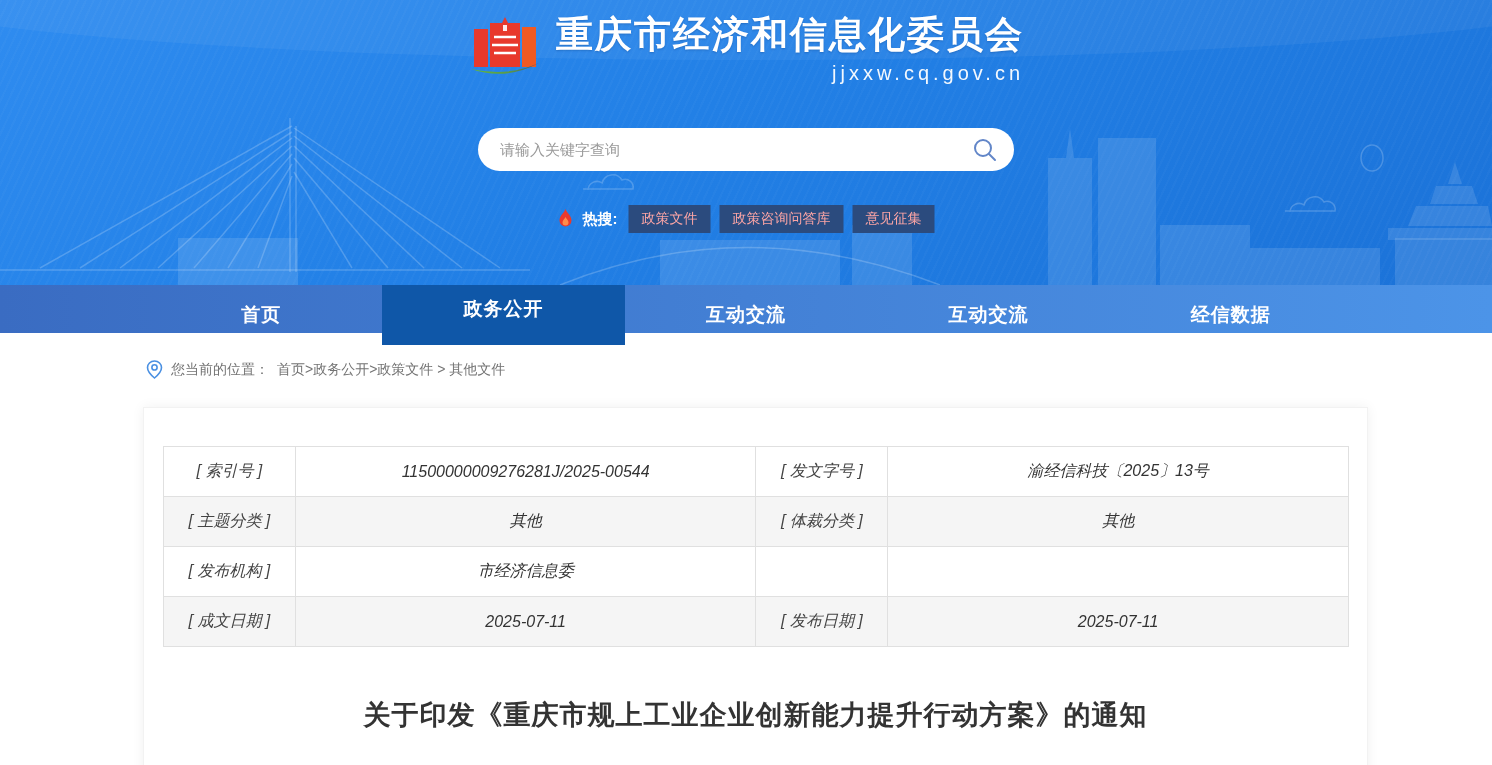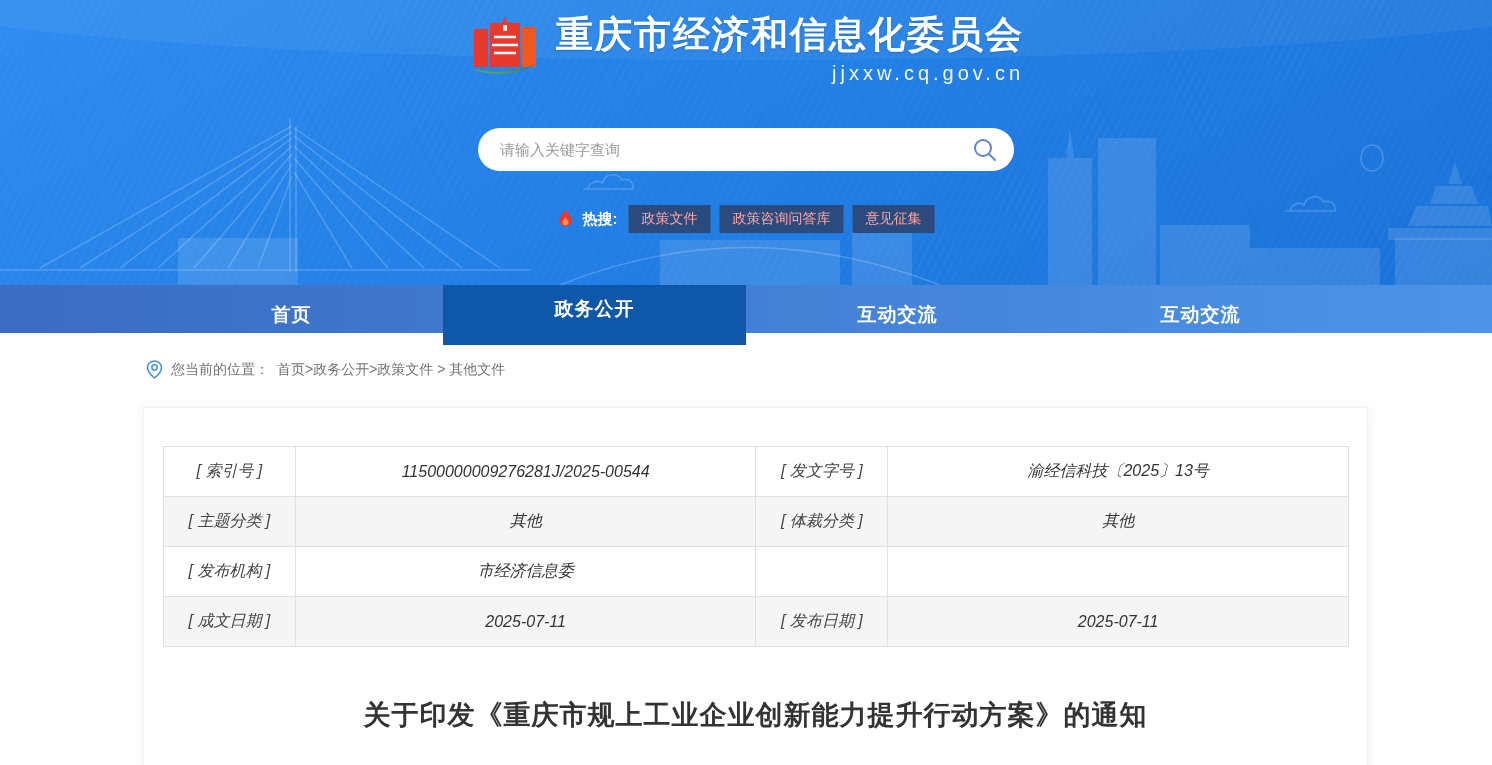--- a/index.html
+++ b/index.html
@@ -139,20 +139,21 @@
     <button class="hot-btn">意见征集</button>
   </div>
 </div>
 
 <div class="nav">
   <div class="nav-inner">
     <div class="nav-item">首页</div>
     <div class="nav-item active">政务公开</div>
     <div class="nav-item">互动交流</div>
     <div class="nav-item">互动交流</div>
+    <div class="nav-item">经信数据</div>
   </div>
 </div>
 
 <div class="breadcrumb">
   <svg width="17" height="19" viewBox="0 0 17 19">
     <path d="M8.5,1 C4.4,1 1.5,4 1.5,7.6 C1.5,12.4 8.5,18 8.5,18 C8.5,18 15.5,12.4 15.5,7.6 C15.5,4 12.6,1 8.5,1 Z" fill="none" stroke="#4a90e2" stroke-width="1.6"></path>
     <circle cx="8.5" cy="7.4" r="2.6" fill="none" stroke="#4a90e2" stroke-width="1.6"></circle>
   </svg>
   <span>您当前的位置：</span>
   <span class="crumb-path">首页&gt;政务公开&gt;政策文件 &gt; 其他文件</span>

